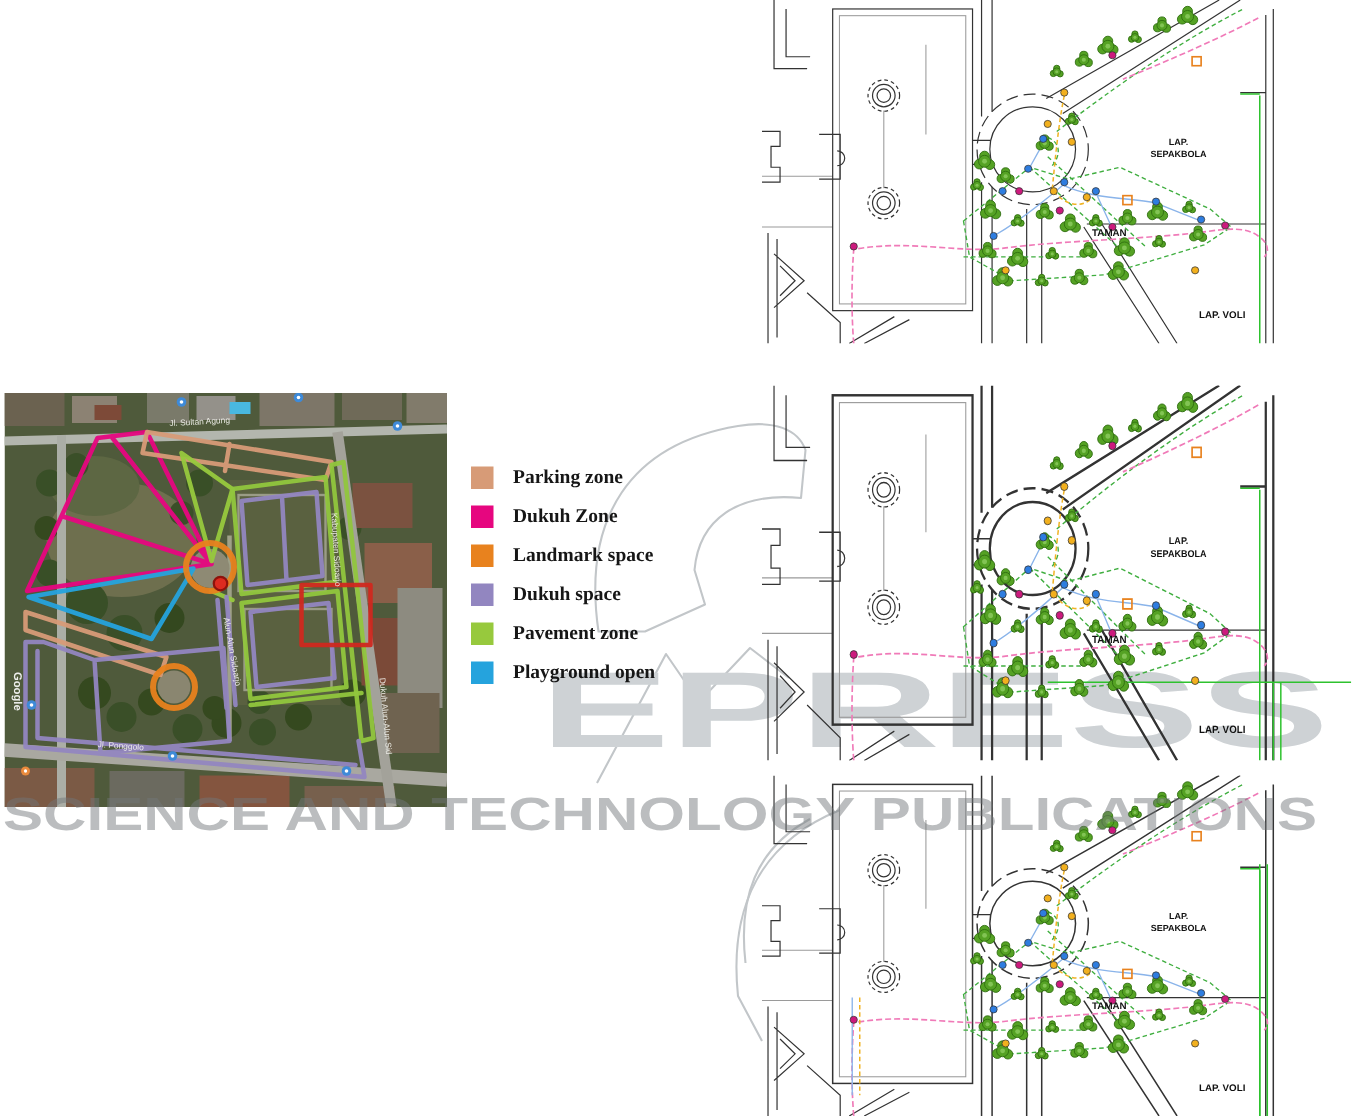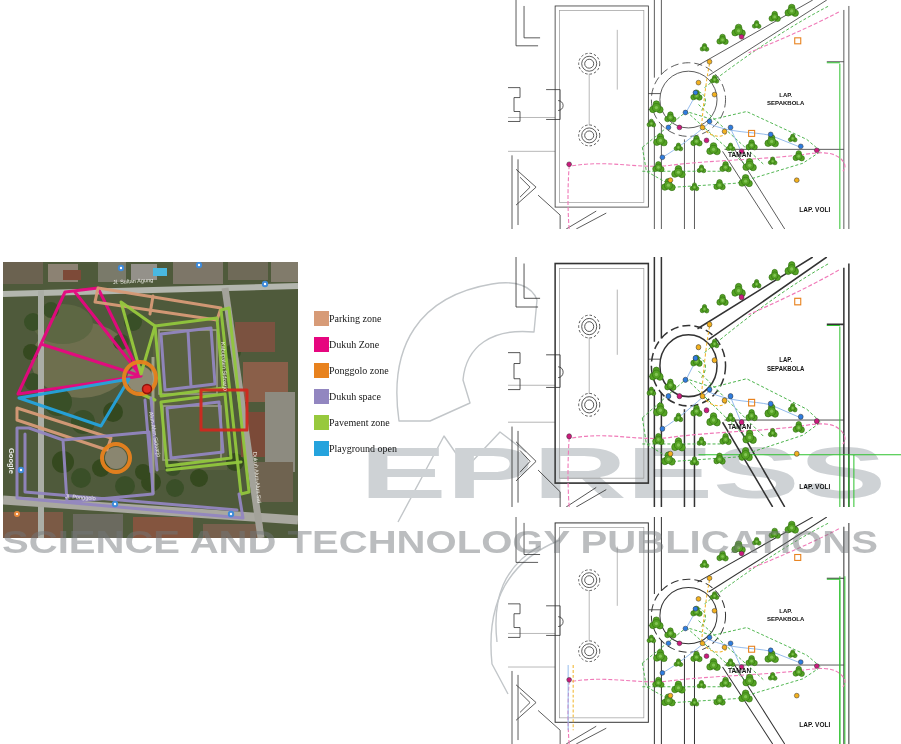--- a/index.html
+++ b/index.html
@@ -20,22 +20,22 @@
   .z-open_space{stroke:var(--c-open_space);}
   .z-pavement{stroke:var(--c-pavement);}
   .z-shelter{stroke:var(--c-shelter);}
   .z-playground{stroke:var(--c-playground);}
   .map-lbl{fill:#f4f4ee;font-size:5.6px;font-family:"Liberation Sans",sans-serif;opacity:.92;}
   .map-brand{fill:#fff;font-size:7.5px;font-weight:bold;opacity:.9;}
   
   #legend{left:314px;top:305px;width:170px;}
   .leg-row{display:flex;align-items:center;height:26px;}
   .leg-swatch{width:15px;height:15px;flex:0 0 15px;}
-  .leg-label{font-family:"Liberation Serif",serif;font-weight:normal;
-             font-size:10px;color:#161616;white-space:nowrap;}
+  .leg-label{margin-left:13px;font-family:"Liberation Serif",serif;font-weight:bold;
+             font-size:13px;color:#161616;white-space:nowrap;}
   
   .plan{position:absolute;left:508px;width:393px;}
   #plan-slot-0{top:0;height:229px;}
   #plan-slot-1{top:257px;height:250px;}
   #plan-slot-2{top:517px;height:227px;}
   .plan svg{display:block;width:100%;height:100%;}
   .bk *{fill:none;stroke:#333;stroke-width:.8;}
   .gray *{fill:none;stroke:#9a9a9a;stroke-width:.7;}
   .greenpath *{fill:none;stroke:#3fae3f;stroke-width:.9;stroke-dasharray:3 2;}
   .greensolid *{fill:none;stroke:#2ec22e;stroke-width:1;stroke-dasharray:none;}
@@ -192,21 +192,21 @@
       <div class="leg-row">
         <div class="leg-swatch" style="background: rgb(215, 155, 119);"></div>
         <span class="leg-label">Parking zone</span>
       </div>
       <div class="leg-row">
         <div class="leg-swatch" style="background: rgb(230, 6, 127);"></div>
         <span class="leg-label">Dukuh Zone</span>
       </div>
       <div class="leg-row">
         <div class="leg-swatch" style="background: rgb(232, 130, 30);"></div>
-        <span class="leg-label">Ponggolo zone</span>
+        <span class="leg-label">Landmark space</span>
       </div>
       <div class="leg-row">
         <div class="leg-swatch" style="background: rgb(146, 134, 192);"></div>
         <span class="leg-label">Dukuh space</span>
       </div>
       <div class="leg-row">
         <div class="leg-swatch" style="background: rgb(151, 201, 61);"></div>
         <span class="leg-label">Pavement zone</span>
       </div>
       <div class="leg-row">

